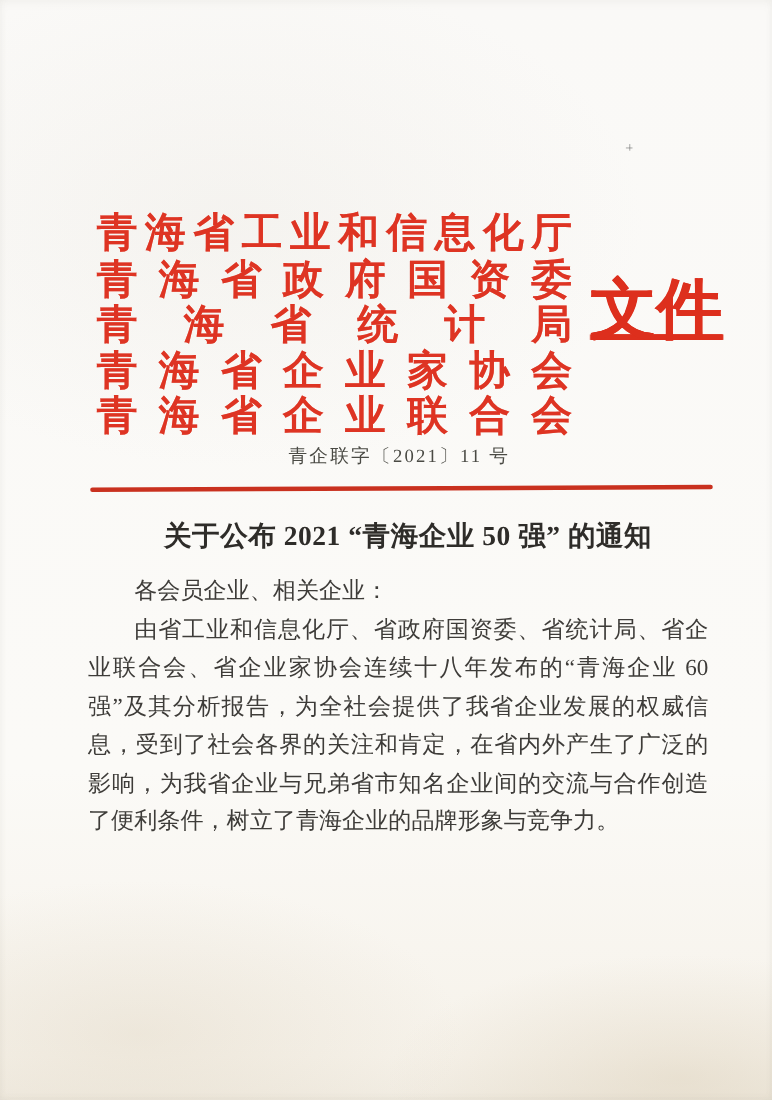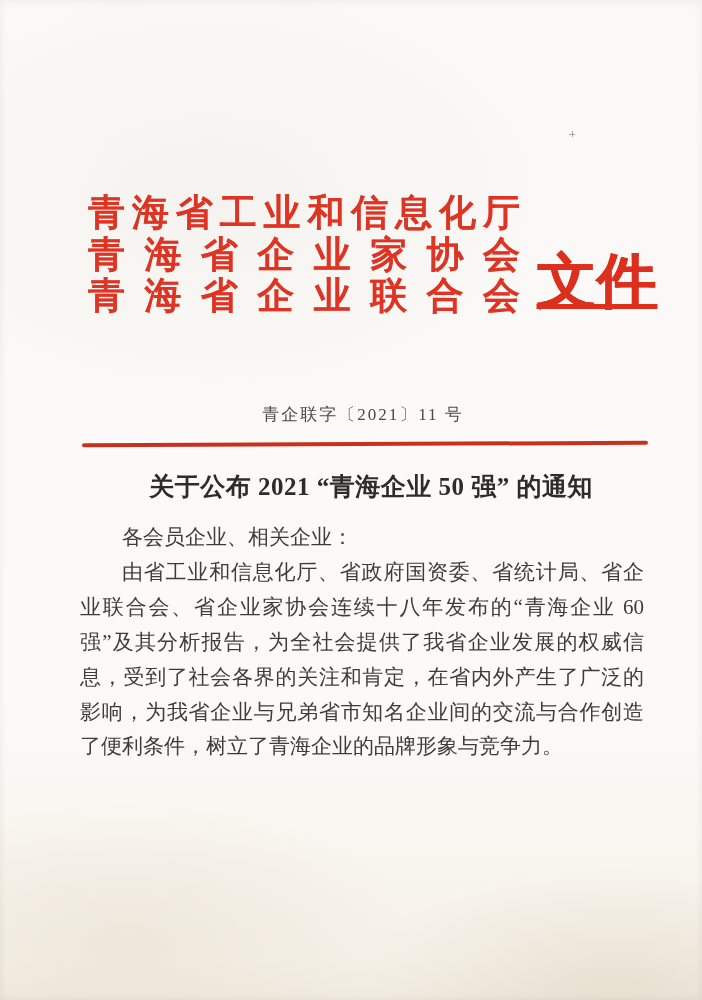--- a/index.html
+++ b/index.html
@@ -102,20 +102,22 @@
 </style>
 </head>
 <body>
 
 <div class="page">
 
   <div class="speck"></div>
 
   <div class="letterhead">
     <div class="issuer-line">青海省工业和信息化厅</div>
+    <div class="issuer-line">青海省政府国资委</div>
+    <div class="issuer-line">青海省统计局</div>
     <div class="issuer-line">青海省企业家协会</div>
     <div class="issuer-line">青海省企业联合会</div>
   </div>
 
   <div class="doc-type">文件</div>
 
   <div class="doc-number">青企联字〔2021〕11 号</div>
 
   <div class="red-rule"></div>
 

